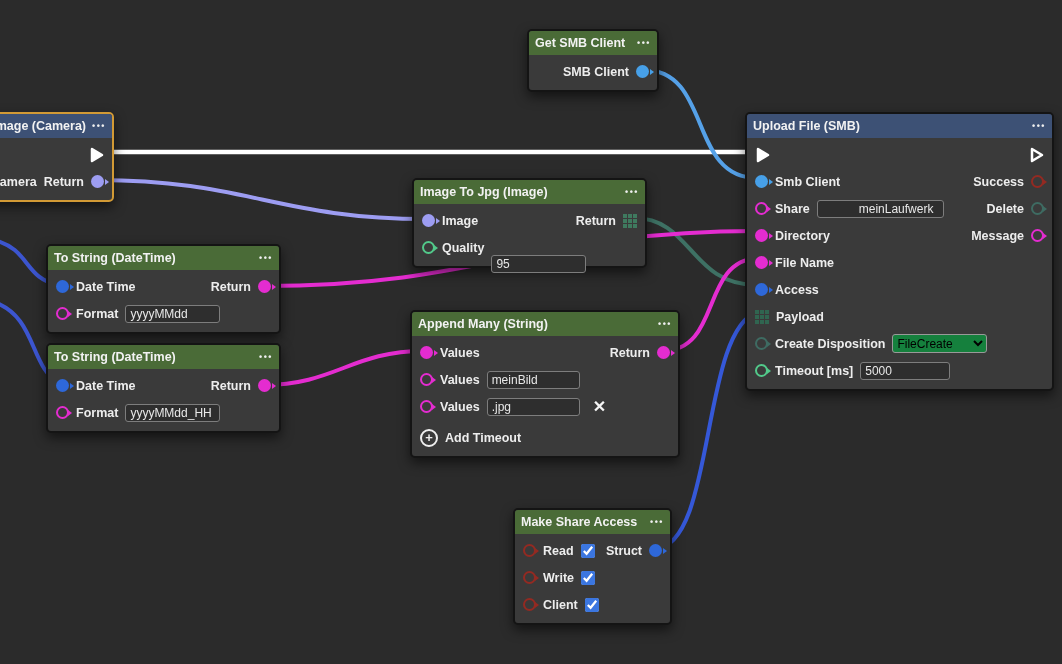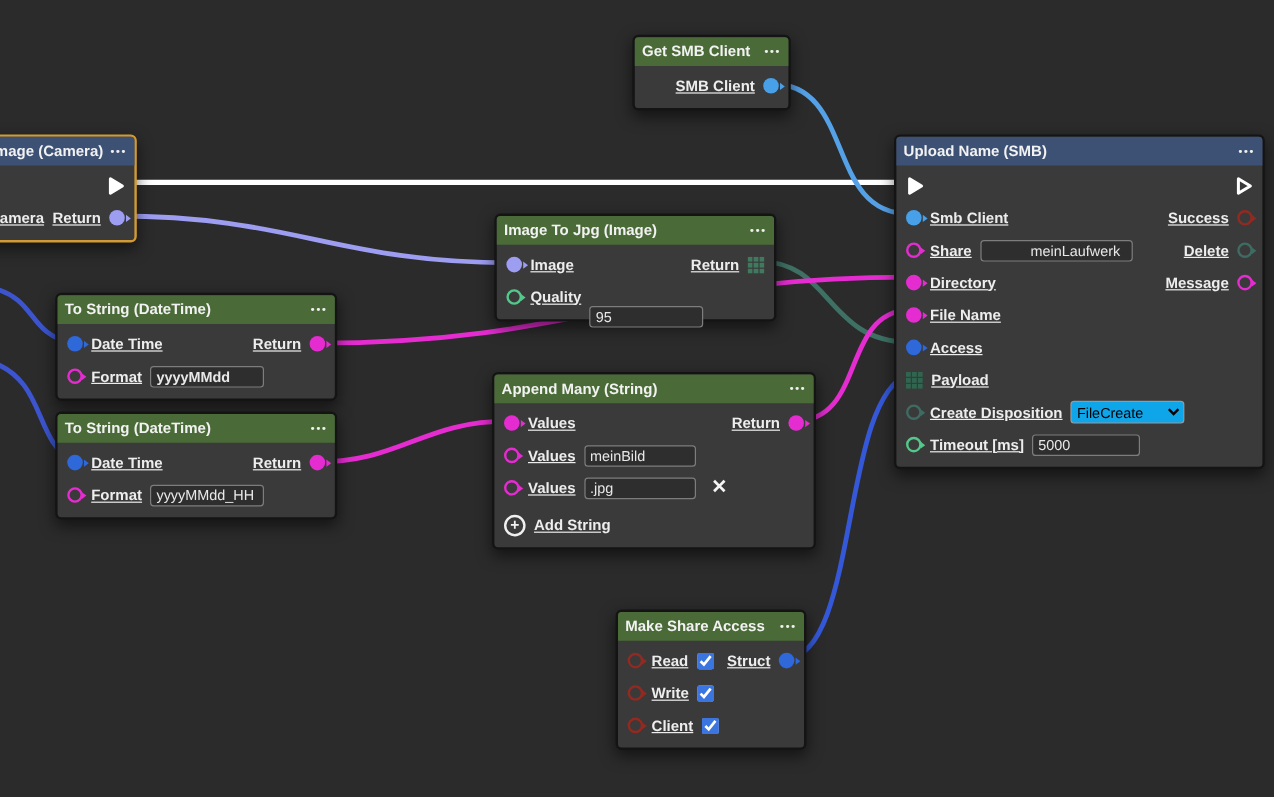--- a/index.html
+++ b/index.html
@@ -13,31 +13,31 @@
          gap:6px;}
   .nhead.green{background:#4a6b37;}
   .nhead.blue{background:#3d5175;}
   .ntitle{color:#f2f2f2;font-size:12.5px;font-weight:bold;flex:1;white-space:nowrap;}
   .ntitle.right{text-align:right;}
   .dots{color:#f0f0f0;font-size:9px;font-weight:bold;letter-spacing:1.5px;white-space:nowrap;cursor:pointer;}
   .nbody{padding:3px 0 5px 0;}
   .row{height:27px;display:flex;align-items:center;gap:7px;padding:0 8px;}
   .row.addrow{margin-top:4px;}
   .rgt{margin-left:auto;display:flex;align-items:center;gap:7px;}
-  .lbl{color:#ededed;font-size:12.5px;font-weight:bold;white-space:nowrap;text-decoration:underline;}
+  .lbl{color:#ededed;font-size:12.5px;font-weight:bold;white-space:nowrap;}
   .sock{width:13px;height:13px;border-radius:50%;background:var(--c);position:relative;flex:none;cursor:crosshair;}
   .sock.o{background:transparent;border:2.5px solid var(--c);width:9px;height:9px;}
   .sock::after{content:'';position:absolute;right:-5px;top:50%;transform:translateY(-50%);
                border-left:4px solid var(--c);border-top:3.5px solid transparent;border-bottom:3.5px solid transparent;}
   .sock.gridsock{border-radius:2px;background:transparent;width:14px;height:14px;}
   .sock.gridsock::after{display:none;}
   .execpin{display:flex;align-items:center;flex:none;cursor:crosshair;}
   .nin{background:#2e2e2e;border:1px solid #7d7d7d;border-radius:3px;color:#e8e8e8;
        font-family:"Liberation Sans",sans-serif;font-size:12px;height:16px;padding:0 4px;}
-  .nsel{background:#0ea5e9;color:#000;border:1px solid #999;border-radius:3px;height:19px;
+  .nsel{background:#15803d;color:#000;border:1px solid #999;border-radius:3px;height:19px;
         font-family:"Liberation Sans",sans-serif;font-size:12px;}
   .chk{width:14px;height:14px;accent-color:#3b76e0;margin:0;}
   .xbtn{color:#f5f5f5;font-size:16px;font-weight:bold;margin-left:6px;cursor:pointer;line-height:1;}
   .plus{width:14px;height:14px;border:2px solid #f0f0f0;border-radius:50%;color:#f0f0f0;display:flex;
         align-items:center;justify-content:center;font-size:13px;font-weight:bold;line-height:1;cursor:pointer;}
 </style>
 </head>
 <body>
 
 <div id="canvas">
@@ -133,21 +133,21 @@
             <span class="sock" style="--c: #2e68d9;"></span>
             <span class="lbl">Date Time</span>
             <span class="rgt">
               <span class="lbl">Return</span>
               <span class="sock" style="--c: #e42cd0;"></span>
             </span>
           </div>
           <div class="row">
             <span class="sock o" style="--c: #e42cd0;"></span>
             <span class="lbl">Format</span>
-            <input class="nin" value="yyyyMMdd" style="width: 85px; font-weight: bold;">
+            <input class="nin" value="yyyyMMdd" style="width: 85px;">
           </div>
         </div>
       </div>
       <div class="node" style="left: 46px; top: 343px; width: 231px;">
         <div class="nhead green">
           <span class="ntitle">To String (DateTime)</span>
           <span class="dots">•••</span>
         </div>
         <div class="nbody">
           <div class="row">
@@ -185,27 +185,27 @@
             <input class="nin" value="meinBild" style="width: 83px;">
           </div>
           <div class="row">
             <span class="sock o" style="--c: #e42cd0;"></span>
             <span class="lbl">Values</span>
             <input class="nin" value=".jpg" style="width: 83px;">
             <span class="xbtn">✕</span>
           </div>
           <div class="row addrow">
             <span class="plus">+</span>
-            <span class="lbl">Add String</span>
+            <span class="lbl">Add Timeout</span>
           </div>
         </div>
       </div>
       <div class="node" style="left: 745px; top: 112px; width: 305px;">
         <div class="nhead blue">
-          <span class="ntitle">Upload Name (SMB)</span>
+          <span class="ntitle">Upload File (SMB)</span>
           <span class="dots">•••</span>
         </div>
         <div class="nbody">
           <div class="row">
             <span class="execpin">
               <svg width="15" height="18">
                 <path d="M3 3 L13 9 L3 15 Z" stroke="#fff" stroke-width="2.5" stroke-linejoin="round" fill="#fff"></path>
               </svg>
             </span>
             <span class="rgt">

